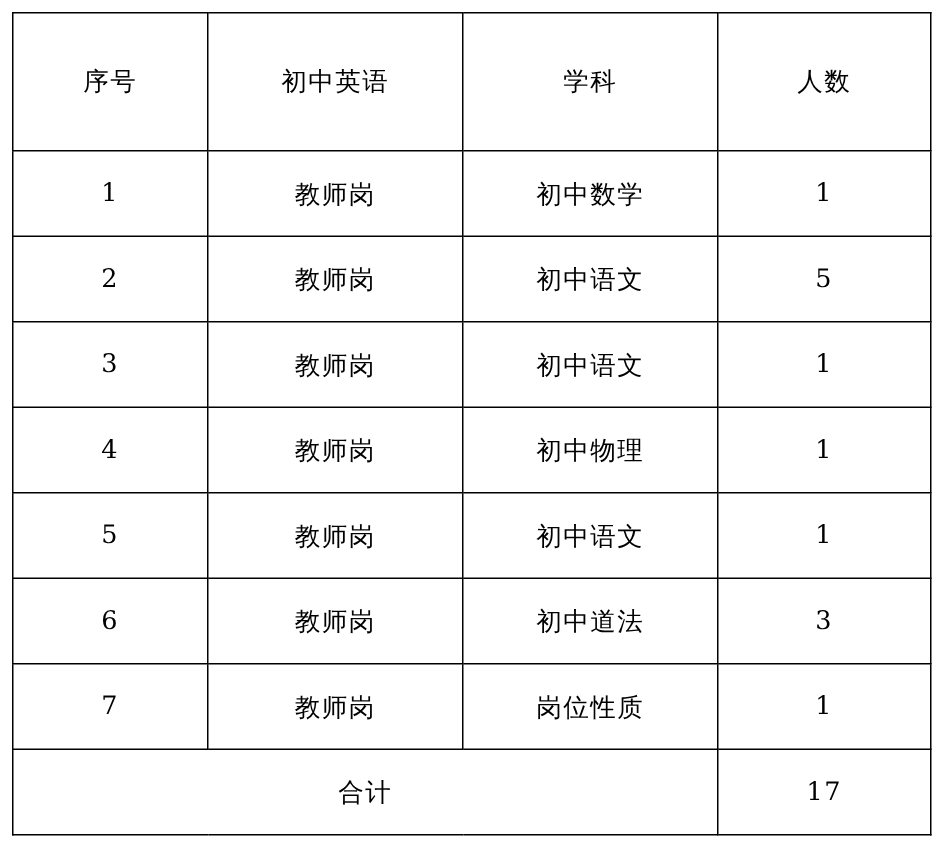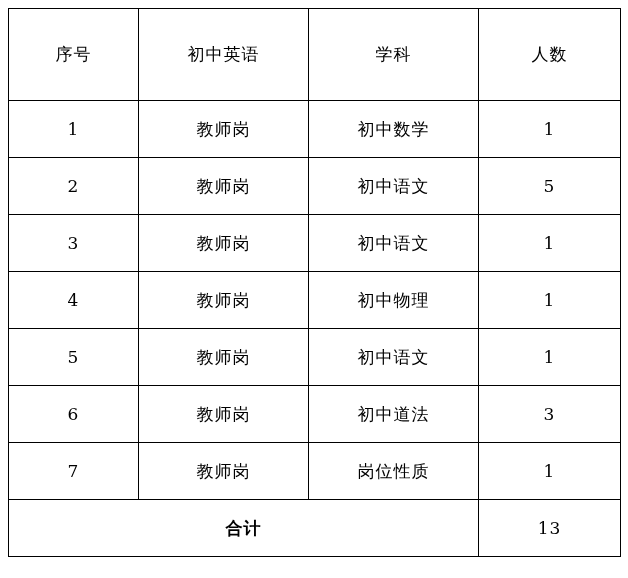--- a/index.html
+++ b/index.html
@@ -49,21 +49,20 @@
   col.c1 { width: 170px; }
   col.c2 { width: 170px; }
   col.c3 { width: 142px; }
   .num-cell {
     font-family: "DejaVu Serif", "Liberation Serif", serif;
     font-size: 25px;
   }
   .total-label {
     font-size: 25px;
     letter-spacing: 2px;
-    font-weight: bold;
   }
 </style>
 </head>
 <body>
 
 <div class="page">
   <table class="data-table">
     <colgroup>
       <col class="c0">
       <col class="c1">
@@ -122,17 +121,17 @@
 
       <tr class="body-row">
         <td class="num-cell">7</td>
         <td>教师岗</td>
         <td>岗位性质</td>
         <td class="num-cell">1</td>
       </tr>
 
       <tr class="total-row">
         <td class="total-label" colspan="3">合计</td>
-        <td class="num-cell">13</td>
+        <td class="num-cell">17</td>
       </tr>
     </tbody>
   </table>
 </div>
 
 </body></html>

